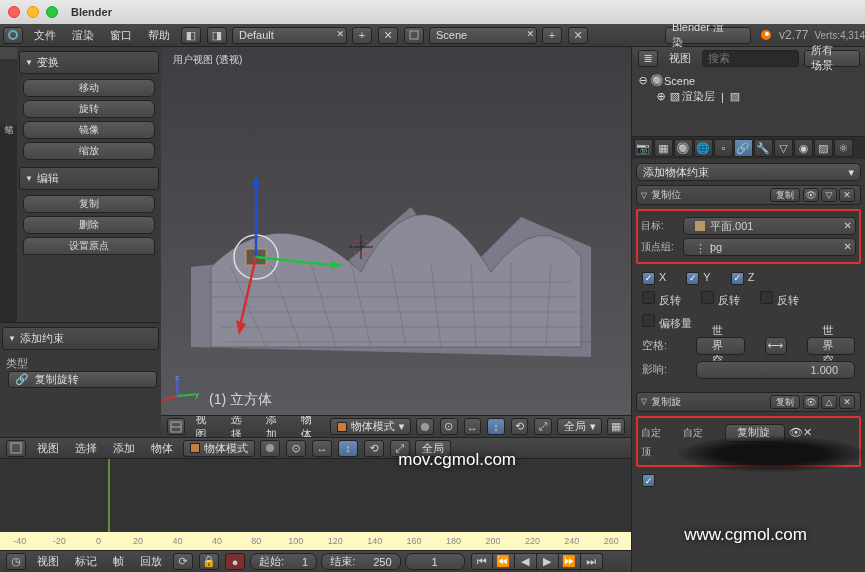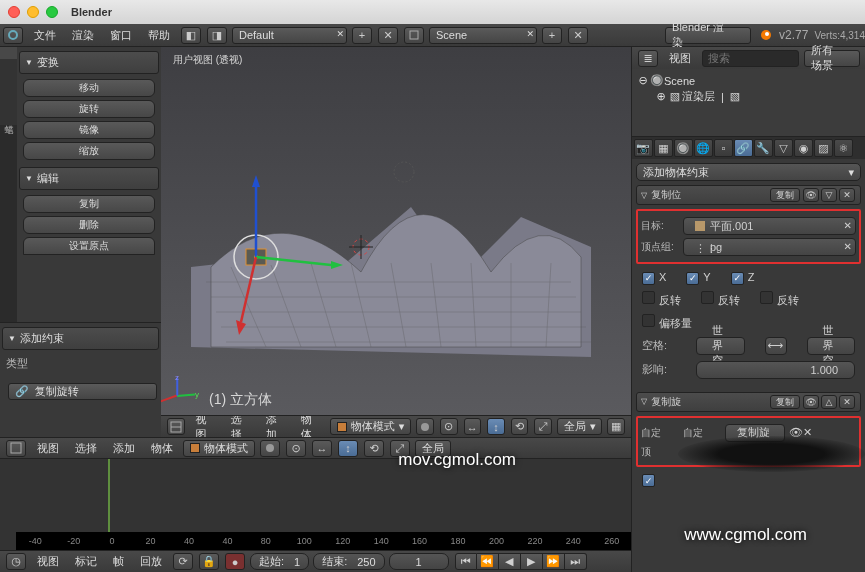--- a/index.html
+++ b/index.html
@@ -40,24 +40,24 @@
 .gizmo .ax{position:absolute;width:18px;height:1.5px;transform-origin:left center;}
 .vp-bar{position:absolute;left:0;right:0;bottom:0;height:22px;background:linear-gradient(#484848,#3a3a3a);border-top:1px solid #222;display:flex;align-items:center;overflow:hidden;padding:0 3px;}
 .sel{height:17px;padding:0 6px;background:linear-gradient(#5a5a5a,#454545);border:1px solid #222;border-radius:3px;display:flex;align-items:center;margin:4px 2px;color:#ddd;white-space:nowrap;}
 .sel .cube{width:10px;height:10px;background:#c87e3a;border:1px solid #222;margin-right:4px;}
 
 
 .tl{position:absolute;left:0;right:234px;bottom:0;height:135px;background:#393939;display:flex;flex-direction:column;}
 .tlhead{height:22px;background:linear-gradient(#484848,#3a3a3a);border-top:1px solid #222;border-bottom:1px solid #222;display:flex;align-items:center;padding:0 3px;}
 .tlcanvas{flex:1;background:#333;position:relative;overflow:hidden;}
 .tlcanvas .frame{position:absolute;top:0;bottom:18px;left:108px;width:2px;background:#5f8f3f;}
-.tlcanvas .zero{position:absolute;bottom:0;height:18px;left:16px;right:0;background:#000000;display:flex;}
+.tlcanvas .zero{position:absolute;bottom:0;height:18px;left:0;right:0;background:#fef9c3;display:flex;}
 .tick{flex:1;text-align:center;color:#888;font-size:9px;line-height:18px;}
 .tlfoot{height:22px;background:linear-gradient(#484848,#3a3a3a);display:flex;align-items:center;padding:0 3px;overflow:hidden;border-top:1px solid #222;}
-.numf{height:17px;background:linear-gradient(#555,#444);border:1px solid #222;border-radius:7px;padding:0 8px;color:#ddd;display:flex;align-items:center;margin:0 2px;font-size:10px;white-space:nowrap;}
+.numf{height:17px;background:linear-gradient(#555,#444);border:1px solid #222;border-radius:7px;padding:0 8px;color:#ddd;display:flex;align-items:center;margin:0 2px;font-size:10px;white-space:nowrap;gap:8px;}
 .numf .r{margin-left:10px;}
 .play{display:flex;margin-left:4px;}
 .play .pb{width:22px;height:17px;background:linear-gradient(#5a5a5a,#454545);border:1px solid #222;border-left:none;display:flex;align-items:center;justify-content:center;}
 .play .pb:first-child{border-left:1px solid #222;border-radius:3px 0 0 3px;}
 .play .pb:last-child{border-radius:0 3px 3px 0;}
 
 
 .right{position:absolute;right:0;top:47px;width:234px;bottom:0;background:#393939;border-left:1px solid #222;display:flex;flex-direction:column;}
 .outliner{height:90px;background:#333;border-bottom:1px solid #222;display:flex;flex-direction:column;}
 .outhead{height:22px;background:linear-gradient(#484848,#3a3a3a);display:flex;align-items:center;padding:0 3px;}
@@ -188,21 +188,21 @@
     </div>
   </div>
 </div>
 
 <div class="left2">
   <div class="phead">
     <span class="tri">▼</span>
       <span>添加约束</span>
   </div>
   <div style="padding:6px 4px">
-    <div style="color:#bbb;margin-bottom:12px">类型</div>
+    <div style="color:#bbb;margin-bottom:0">类型</div>
     <div class="dd" style="width:100%;display:flex">
       <span style="margin-right:6px">🔗</span>
       <span>复制旋转</span>
     </div>
   </div>
 </div>
 
 <div class="view">
   <div class="view3d">
     <div class="vhead">用户视图 (透视)</div>

